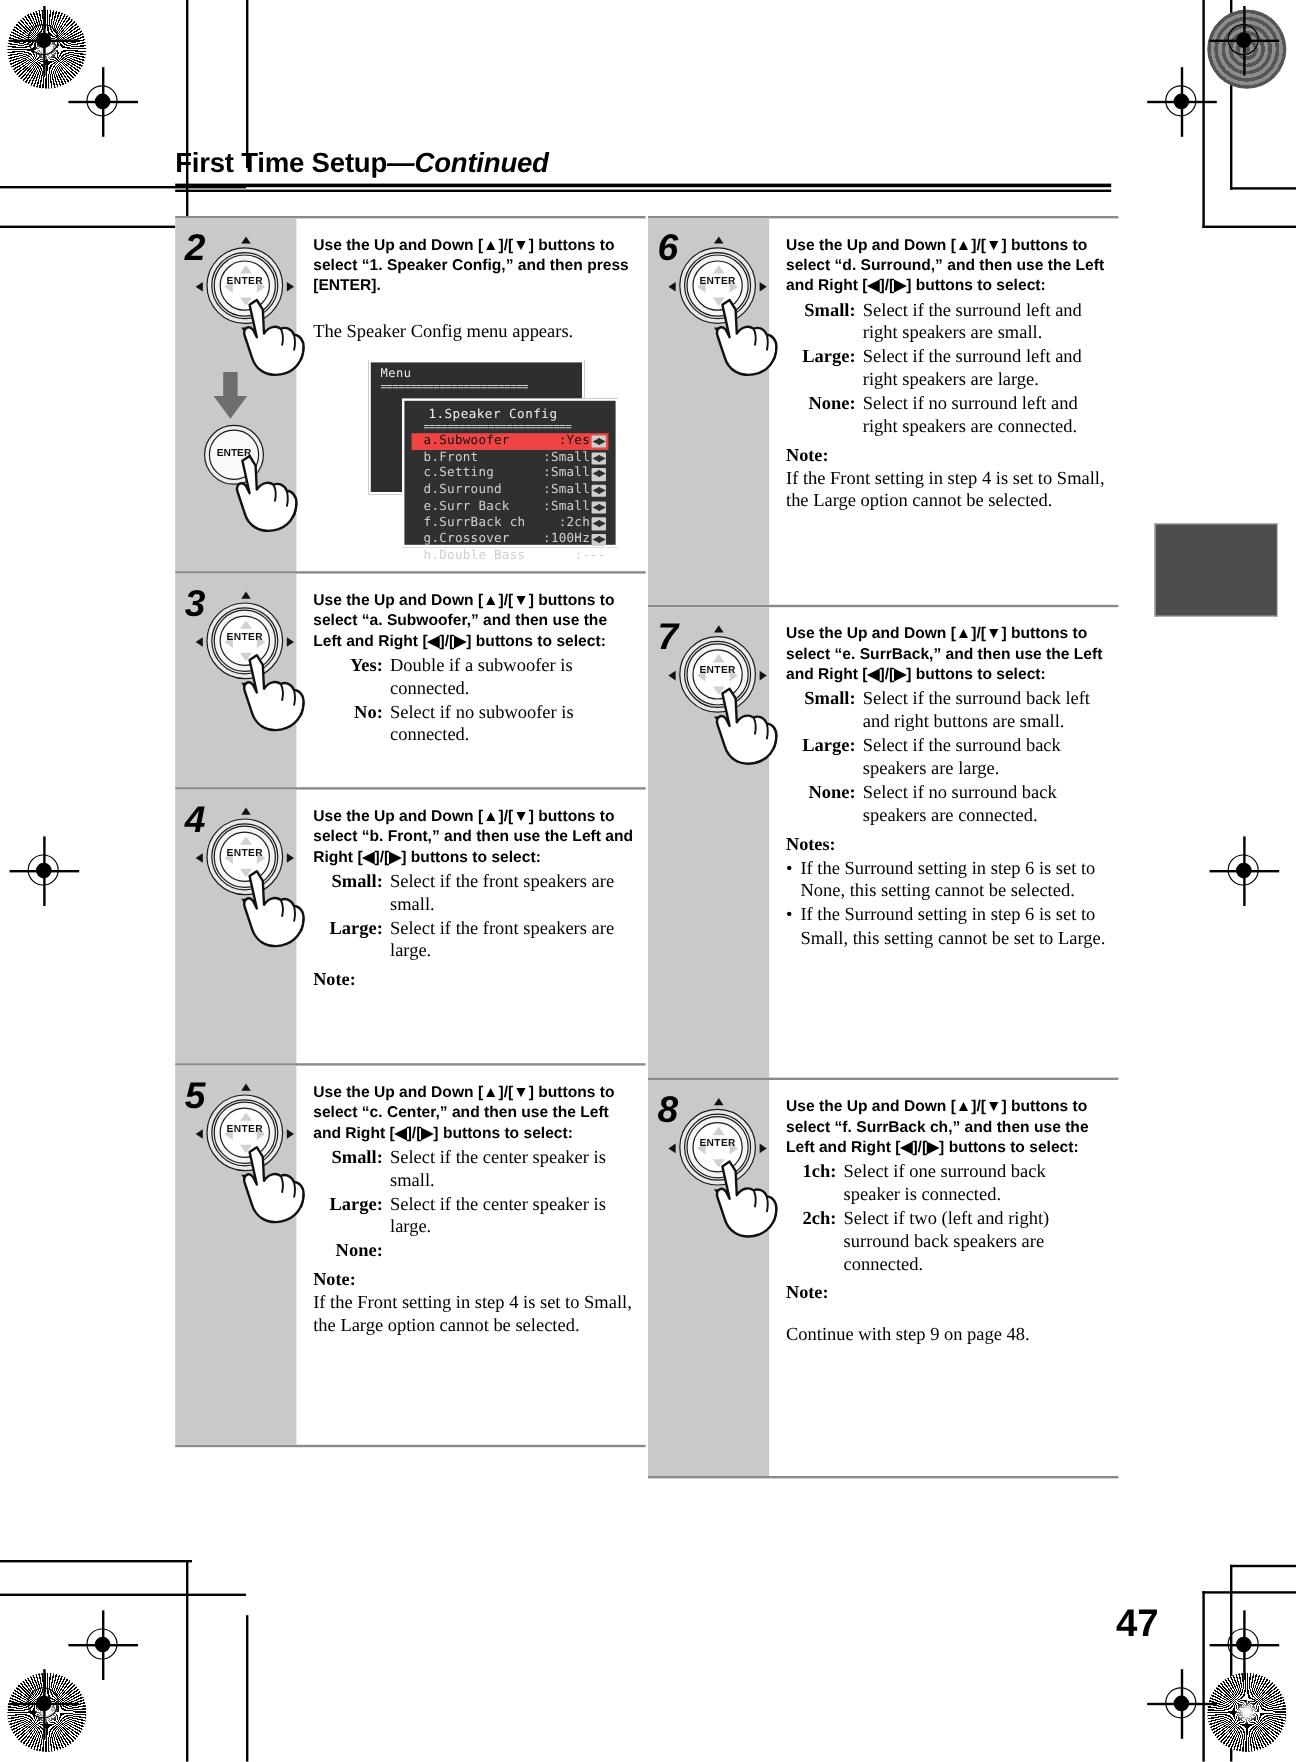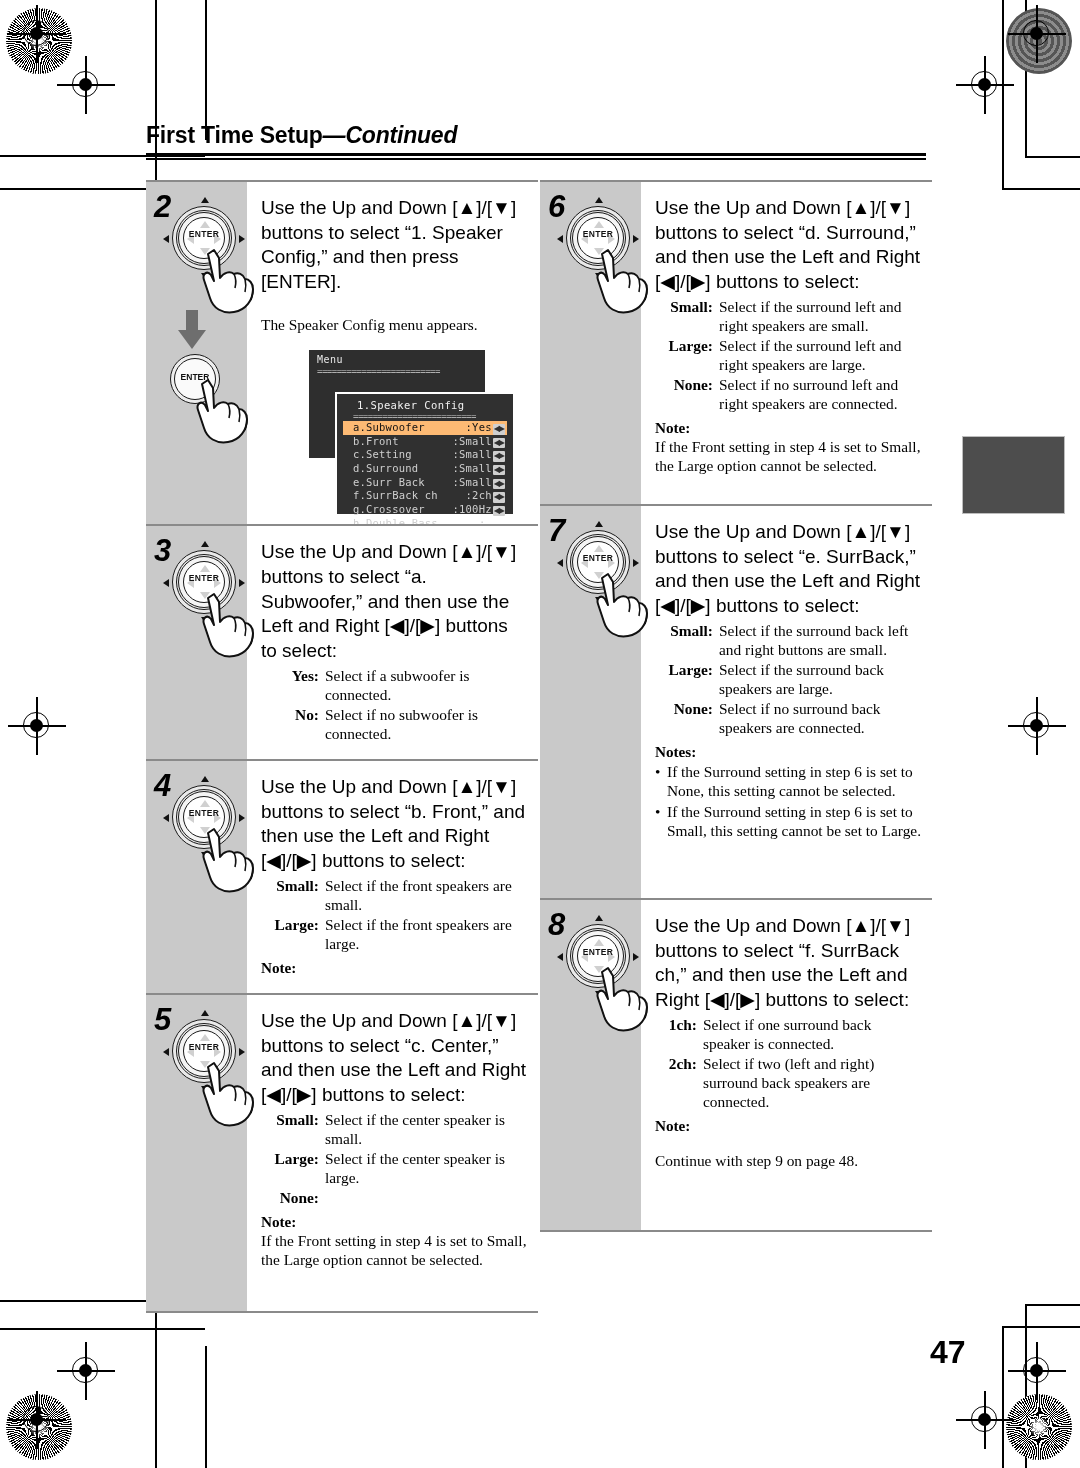--- a/index.html
+++ b/index.html
@@ -80,44 +80,44 @@
 
   .arrowdown{position:absolute;width:28px;height:40px;}
   .arrowdown .shaft{position:absolute;left:8px;top:0;width:12px;height:22px;background:#6e6e6e;}
   .arrowdown .head{position:absolute;left:0;top:20px;width:0;height:0;border-left:14px solid transparent;border-right:14px solid transparent;border-top:19px solid #6e6e6e;}
 
   
   .hand{position:absolute;width:70px;height:70px;}
   .hand svg{display:block;}
 
   
-  .lead{font-family:"Liberation Sans",sans-serif;font-weight:normal;font-size:19px;line-height:1.30;color:#000;}
+  .lead{font-family:"Liberation Sans",sans-serif;font-weight:bold;font-size:13px;line-height:1.30;color:#000;}
   .sub{font-size:15.4px;line-height:1.26;margin-top:20px;color:#000;}
   .defs{margin-top:2px;}
   .defrow{display:flex;font-size:15.4px;line-height:1.24;margin-top:1px;}
   .defrow .k{font-weight:bold;text-align:right;padding-right:6px;flex:0 0 auto;white-space:nowrap;}
   .defrow .v{flex:1;}
   .note-h{font-weight:bold;font-size:15.2px;margin-top:6px;}
   .note-p{font-size:15.4px;line-height:1.24;}
   .bullets{margin:0;padding:0;list-style:none;}
   .bullets li{display:flex;font-size:15.4px;line-height:1.24;margin-top:1px;}
   .bullets li .b{flex:0 0 12px;}
   .continue{font-size:15.4px;line-height:1.24;margin-top:16px;}
 
   
   .osd{position:relative;width:208px;height:160px;margin:10px 0 4px 46px;}
   .osd .outer{position:absolute;left:0;top:4px;width:180px;height:112px;background:#2e2e2e;border:2px solid #ffffff;box-sizing:border-box;}
   .osd .outer .mtitle{font-family:"DejaVu Sans Mono",monospace;font-size:10px;color:#e8e8e8;padding:4px 0 0 8px;letter-spacing:.5px;}
   .osd .outer .dashes{font-family:"DejaVu Sans Mono",monospace;font-size:9px;color:#d2d2d2;padding:1px 0 0 8px;letter-spacing:-0.5px;overflow:hidden;white-space:nowrap;}
-  .osd .inner{position:absolute;left:28px;top:36px;width:180px;height:124px;background:#303030;border:2px solid #ffffff;box-sizing:border-box;padding:5px 6px 0 6px;margin-top:12px;}
+  .osd .inner{position:absolute;left:28px;top:36px;width:180px;height:124px;background:#303030;border:2px solid #ffffff;box-sizing:border-box;padding:5px 6px 0 6px;}
   .osd .inner .ititle{font-family:"DejaVu Sans Mono",monospace;font-size:10.5px;color:#f0f0f0;padding-left:14px;letter-spacing:.4px;}
   .osd .inner .idash{font-family:"DejaVu Sans Mono",monospace;font-size:9px;color:#cfcfcf;letter-spacing:-0.5px;padding-left:10px;overflow:hidden;white-space:nowrap;}
   .osd .row{position:relative;font-family:"DejaVu Sans Mono",monospace;font-size:10.5px;color:#cfcfcf;
      display:flex;justify-content:space-between;padding:0 2px 0 10px;line-height:1.30;letter-spacing:.2px;}
-  .osd .row.sel{background:#fdba74;color:#121212;justify-content:space-between;}
+  .osd .row.sel{background:#ef4444;color:#121212;justify-content:space-between;}
   .osd .row .val{white-space:pre;}
   .osd .lr{display:inline-block;font-family:"DejaVu Sans",sans-serif;font-size:8px;background:#cfcfcf;color:#303030;
      padding:0 1px;margin-left:1px;border-radius:1px;letter-spacing:-1px;}
 
   
   #thumbtab{position:absolute;left:962px;top:436px;width:103px;height:78px;background:#4d4d4d;border:1px solid #bdbdbd;box-sizing:border-box;}
 
   #pageno{position:absolute;left:930px;top:1334px;font-family:"Liberation Sans",sans-serif;font-size:32px;font-weight:bold;color:#000;}
 </style>
 </head>
@@ -351,21 +351,21 @@
             <path d="M51 31 C52 35 52 40 51 44" fill="none" stroke="#111111" stroke-width="1.6"></path>
             <path d="M59 41 C59 45 58 49 57 52" fill="none" stroke="#111111" stroke-width="1.6"></path>
           </svg>
         </div>
       </div>
       <div class="body">
         <div class="lead">Use the Up and Down [▲]/[▼] buttons to select “a. Subwoofer,” and then use the Left and Right [◀]/[▶] buttons to select:</div>
         <div class="defs">
             <div class="defrow">
               <div class="k" style="width: 58px;">Yes:</div>
-              <div class="v">Select if a subwoofer is connected.</div>
+              <div class="v">Double if a subwoofer is connected.</div>
             </div>
             <div class="defrow">
               <div class="k" style="width: 58px;">No:</div>
               <div class="v">Select if no subwoofer is connected.</div>
             </div>
           </div>
       </div>
     </div>
 
     <div class="step">

